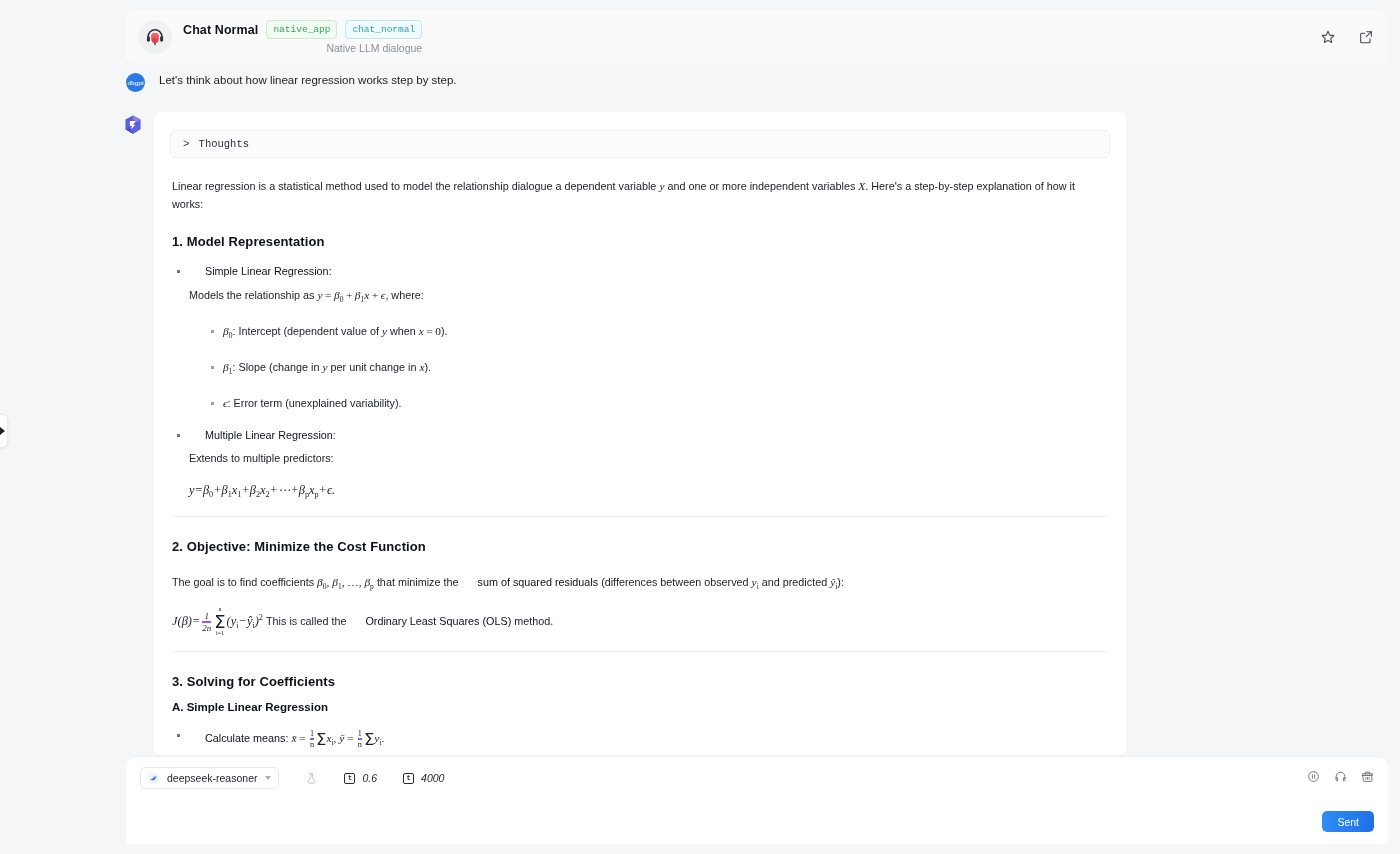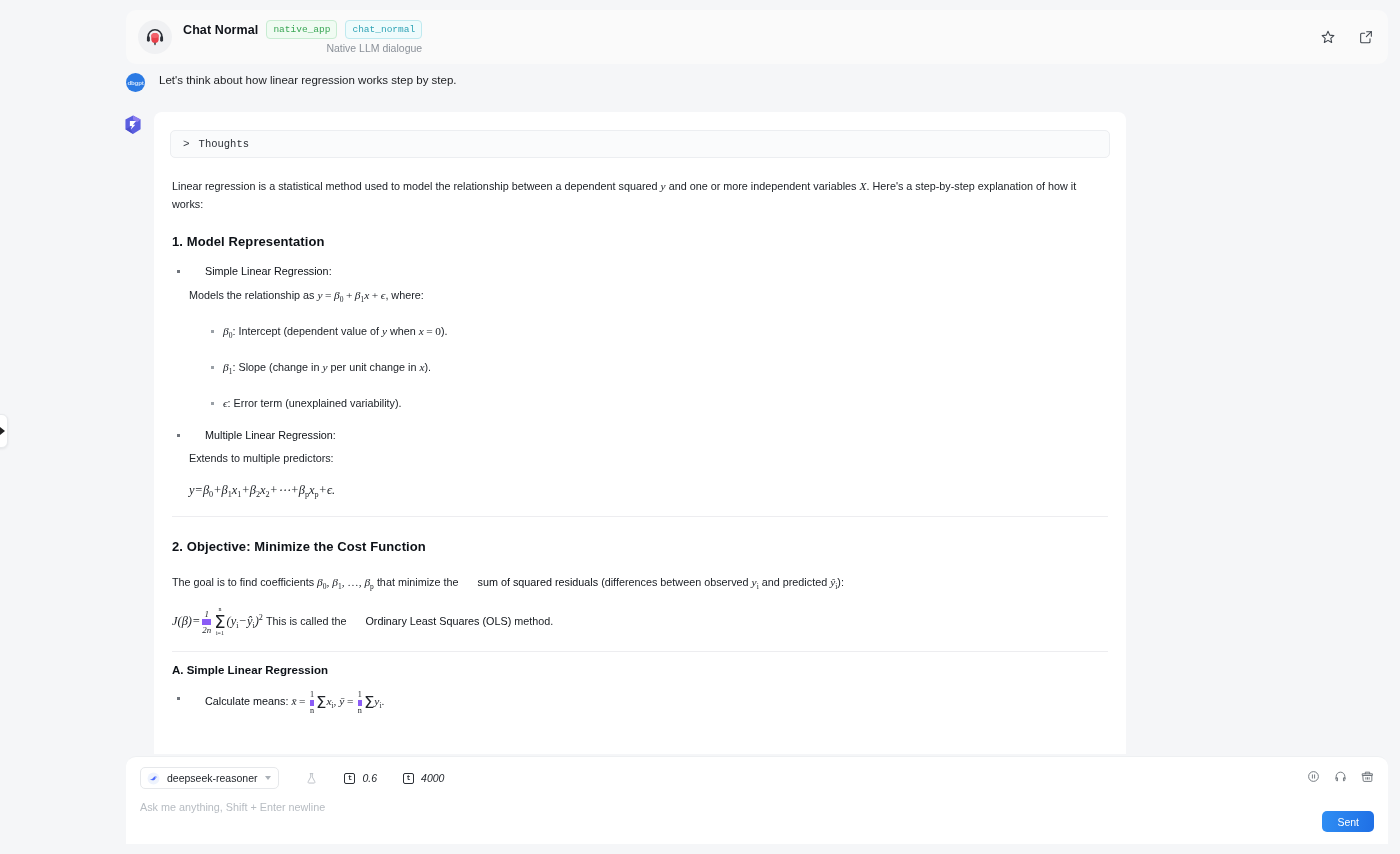--- a/index.html
+++ b/index.html
@@ -130,21 +130,21 @@
   .md b, .md strong { font-weight: 400; color: #0d1117; padding-left: 16px; }
 
   
   .m { font-family: "Liberation Serif", serif; font-style: italic; font-size: 11.4px; }
   .m .op { font-style: normal; padding: 0 2.5px; }
   .m .num { font-style: normal; }
   sub { font-size: .66em; font-style: normal; }
   sup { font-size: .66em; font-style: normal; }
   .mblock { margin-top: 14px; font-family: "Liberation Serif", serif; font-style: italic; font-size: 12.4px; color: #1b1f24; }
   .frac { display: inline-flex; flex-direction: column; vertical-align: middle; text-align: center; font-size: .72em; line-height: 1.15; margin: 0 2px; }
-  .frac .den { border-top: 6px solid #8b5cf6; }
+  .frac .den { border-top: 2px solid #8b5cf6; }
   .sigma { font-style: normal; font-size: 1.45em; vertical-align: -.2em; font-family: "DejaVu Sans", sans-serif; }
   .sigbd { display: inline-flex; flex-direction: column; align-items: center; vertical-align: middle; line-height: 1; margin: 0 1px; }
   .sigbd .lim { font-size: .48em; font-style: normal; }
 
   
   .composer {
     position: absolute; left: 126px; top: 756px;
     width: 1262px; height: 88px;
     background: #ffffff;
     border-radius: 10px 10px 0 0;
@@ -246,21 +246,21 @@
 
       <div class="answer-card">
 
         <div class="thoughts">
           <span class="tri">&gt;</span>
           <span>Thoughts</span>
         </div>
 
         <div class="md">
 
-          <p><span>Linear regression is a statistical method used to model the relationship between a dependent squared </span><span class="m">y</span><span> and one or more independent variables </span><span class="m">X</span><span>. Here's a step-by-step explanation of how it works:</span></p>
+          <p><span>Linear regression is a statistical method used to model the relationship dialogue a dependent variable </span><span class="m">y</span><span> and one or more independent variables </span><span class="m">X</span><span>. Here's a step-by-step explanation of how it works:</span></p>
 
           <h3>1. Model Representation</h3>
 
           <ul>
             <li>
               <b>Simple Linear Regression</b><span>:</span>
               <p><span>Models the relationship as</span>
                 <span class="m">y<span class="op">=</span>β<sub>0</sub><span class="op">+</span>β<sub>1</sub>x<span class="op">+</span>ϵ</span><span>, where:</span></p>
               <ul>
                 <li><span class="m">β<sub>0</sub></span><span>: Intercept (dependent value of</span> <span class="m">y</span> when <span class="m">x<span class="op">=</span><span class="num">0</span></span><span>).</span></li>
@@ -290,20 +290,21 @@
                 <span class="den num">2n</span>
               </span><span class="sigbd">
                 <span class="lim">n</span>
                 <span class="sigma">Σ</span>
                 <span class="lim">i=1</span>
               </span>(y<sub>i</sub><span class="op">−</span>ŷ<sub>i</sub>)<sup>2</sup>
             <span style="font-style:normal;font-family:'Liberation Sans',sans-serif;font-size:10.8px;"> <span>This is called the</span> <b>Ordinary Least Squares (OLS)</b> <span>method.</span></span></div>
 
           <div class="rule"></div>
 
+          <h3>3. Solving for Coefficients</h3>
           <h4>A. Simple Linear Regression</h4>
 
           <ul>
             <li>
               <b>Calculate means</b><span>:</span>
               <span class="m"> x̄<span class="op">=</span><span class="frac">
                     <span class="num">1</span>
                     <span class="den num">n</span>
                   </span><span class="sigma">Σ</span>x<sub>i</sub><span class="num">,</span> ȳ<span class="op">=</span><span class="frac">
                     <span class="num">1</span>
@@ -345,21 +346,20 @@
       </div>
 
       <div class="ctrl-group">
         <span class="sq-icon">
             <span>t</span>
           </span>
         <span class="ctrl-val">4000</span>
       </div>
     </div>
 
-    <div class="placeholder">Ask me anything, Shift + Enter newline</div>
 
     <div class="composer-icons">
       <span class="cicon">
         <svg width="13" height="13" viewBox="0 0 24 24" fill="none" stroke="#6a7077" stroke-width="1.7">
           <circle cx="12" cy="12" r="9"></circle>
             <path d="M10 9v6M14 9v6" stroke-linecap="round"></path>
         </svg>
       </span>
       <span class="cicon">
         <svg width="13" height="13" viewBox="0 0 24 24" fill="none" stroke="#6a7077" stroke-width="1.7" stroke-linecap="round">

